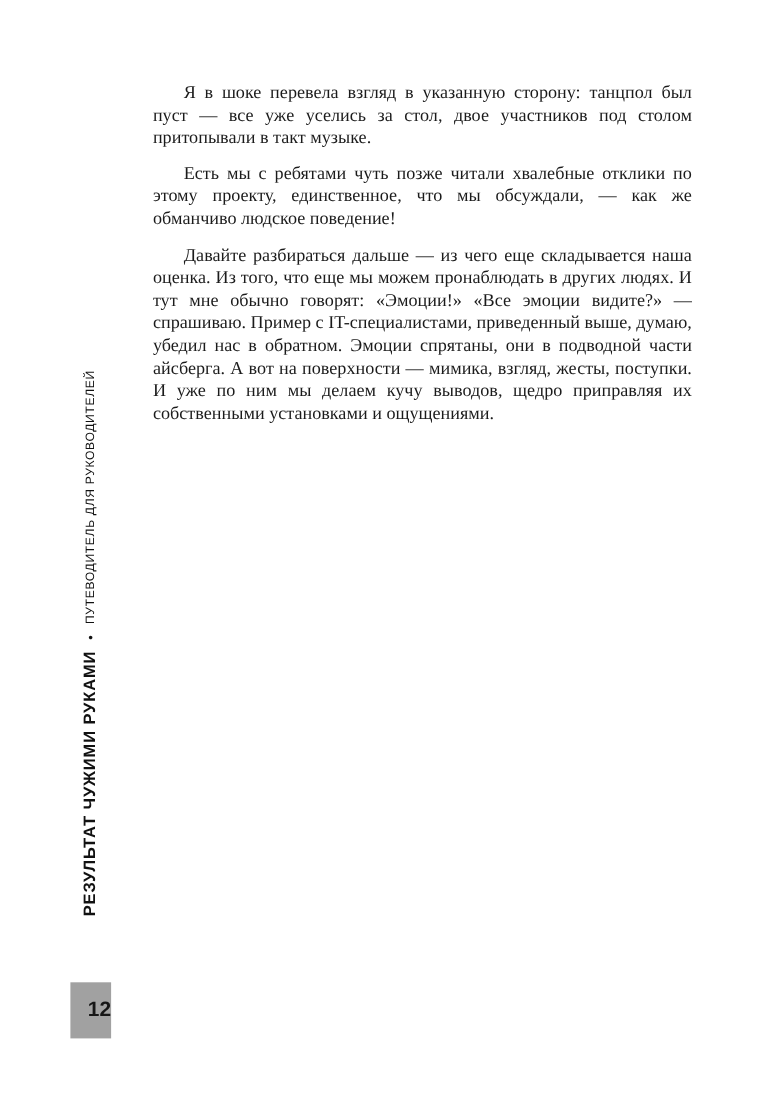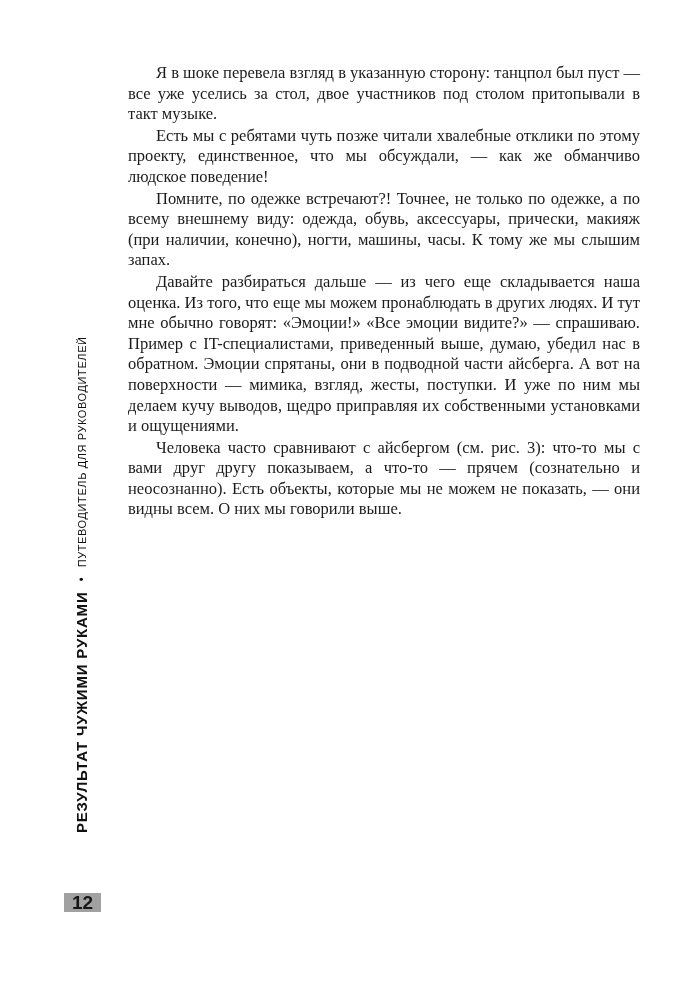--- a/index.html
+++ b/index.html
@@ -19,21 +19,21 @@
     position: absolute;
     left: 127px;
     top: 62px;
     width: 514px;
     color: #1b1b1b;
     font-size: 16.5px;
     line-height: 20.6px;
     text-align: justify;
   }
   .text-column p {
-    margin: 1px;
+    margin: 12px;
     padding: 0;
     text-indent: 28px;
   }
   .it {
   }
   .sidebar {
     position: absolute;
     left: 73px;
     top: 833px;
     transform: rotate(-90deg);
@@ -55,47 +55,45 @@
   }
   .sidebar-subtitle {
     font-size: 11px;
     letter-spacing: 0.6px;
   }
   .page-number-box {
     position: absolute;
     left: 64px;
     top: 893px;
     width: 37px;
-    height: 19px;
+    height: 51px;
     background: #a1a1a1;
     display: flex;
     align-items: center;
-    justify-content: center;
+    justify-content: flex-end;
     font-family: "Liberation Sans", sans-serif;
     font-weight: bold;
     font-size: 19px;
     color: #161616;
   }
 </style>
 </head>
 <body>
 
 <div class="page">
 
   <div class="sidebar">
     <span class="sidebar-title">РЕЗУЛЬТАТ ЧУЖИМИ РУКАМИ</span>
     <span class="sidebar-sep">•</span>
     <span class="sidebar-subtitle">ПУТЕВОДИТЕЛЬ ДЛЯ РУКОВОДИТЕЛЕЙ</span>
   </div>
 
   <div class="text-column">
       <p><span>Я в шоке перевела взгляд в указанную сторону: танцпол был пуст — все уже уселись за стол, двое участников под столом притопывали в такт музыке.</span></p>
       <p><span>Есть мы с ребятами чуть позже читали хвалебные отклики по этому проекту, единственное, что мы обсуждали, — как же обманчиво людское поведение!</span></p>
-      <p><span>Помните, по одежке встречают?! Точнее, не только по одежке, а по всему внешнему виду: одежда, обувь, аксессуары, прически, макияж (при наличии, конечно), ногти, машины, часы. К тому же мы слышим запах.</span></p>
       <p><span>Давайте разбираться дальше — из чего еще складывается наша оценка. Из того, что еще мы можем пронаблюдать в других людях. И тут мне обычно говорят: «Эмоции!» «Все эмоции видите?» — спрашиваю. Пример с </span><span class="it">IT</span><span>-специалистами, приведенный выше, думаю, убедил нас в обратном. Эмоции спрятаны, они в подводной части айсберга. А вот на поверхности — мимика, взгляд, жесты, поступки. И уже по ним мы делаем кучу выводов, щедро приправляя их собственными установками и ощущениями.</span></p>
-      <p><span>Человека часто сравнивают с айсбергом (см. рис. 3): что-то мы с вами друг другу показываем, а что-то — прячем (сознательно и неосознанно). Есть объекты, которые мы не можем не показать, — они видны всем. О них мы говорили выше.</span></p>
     </div>
 
   <div class="page-number-box">
     <span>12</span>
   </div>
 
 </div>
 
 </body></html>

